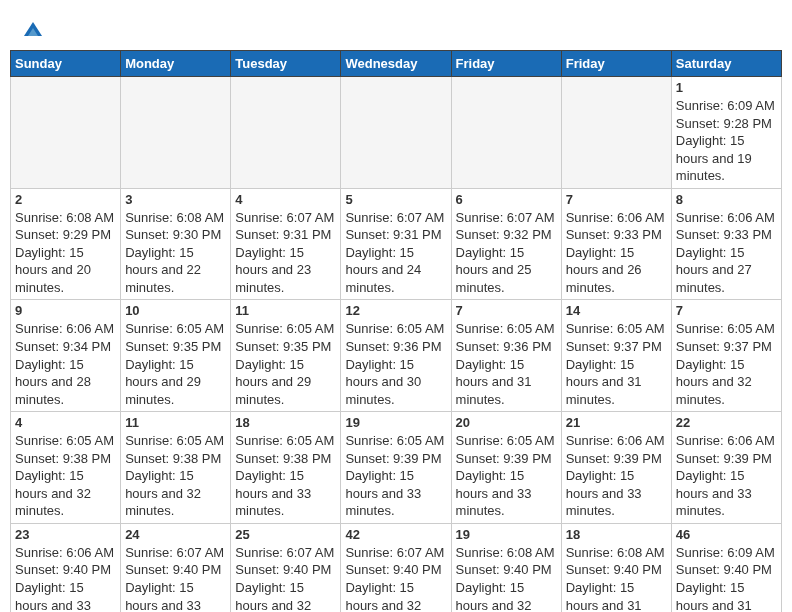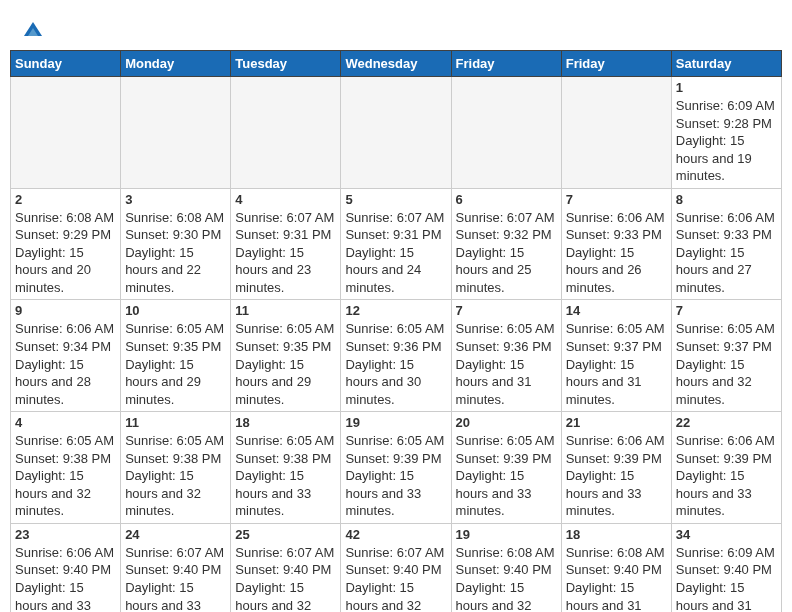--- a/index.html
+++ b/index.html
@@ -244,21 +244,21 @@
         </td>
         <td>
           <span class="day-number">19</span>
           <div class="day-info">Sunrise: 6:08 AM<br>Sunset: 9:40 PM<br>Daylight: 15 hours and 32 minutes.</div>
         </td>
         <td>
           <span class="day-number">18</span>
           <div class="day-info">Sunrise: 6:08 AM<br>Sunset: 9:40 PM<br>Daylight: 15 hours and 31 minutes.</div>
         </td>
         <td>
-          <span class="day-number">34</span>
+          <span class="day-number">46</span>
           <div class="day-info">Sunrise: 6:09 AM<br>Sunset: 9:40 PM<br>Daylight: 15 hours and 31 minutes.</div>
         </td>
       </tr>
       <tr class="last-row">
         <td>
           <span class="day-number">30</span>
           <div class="day-info">Sunrise: 6:09 AM<br>Sunset: 9:40 PM<br>Daylight: 15 hours and 30 minutes.</div>
         </td>
         <td class="empty"></td>
         <td class="empty"></td>

